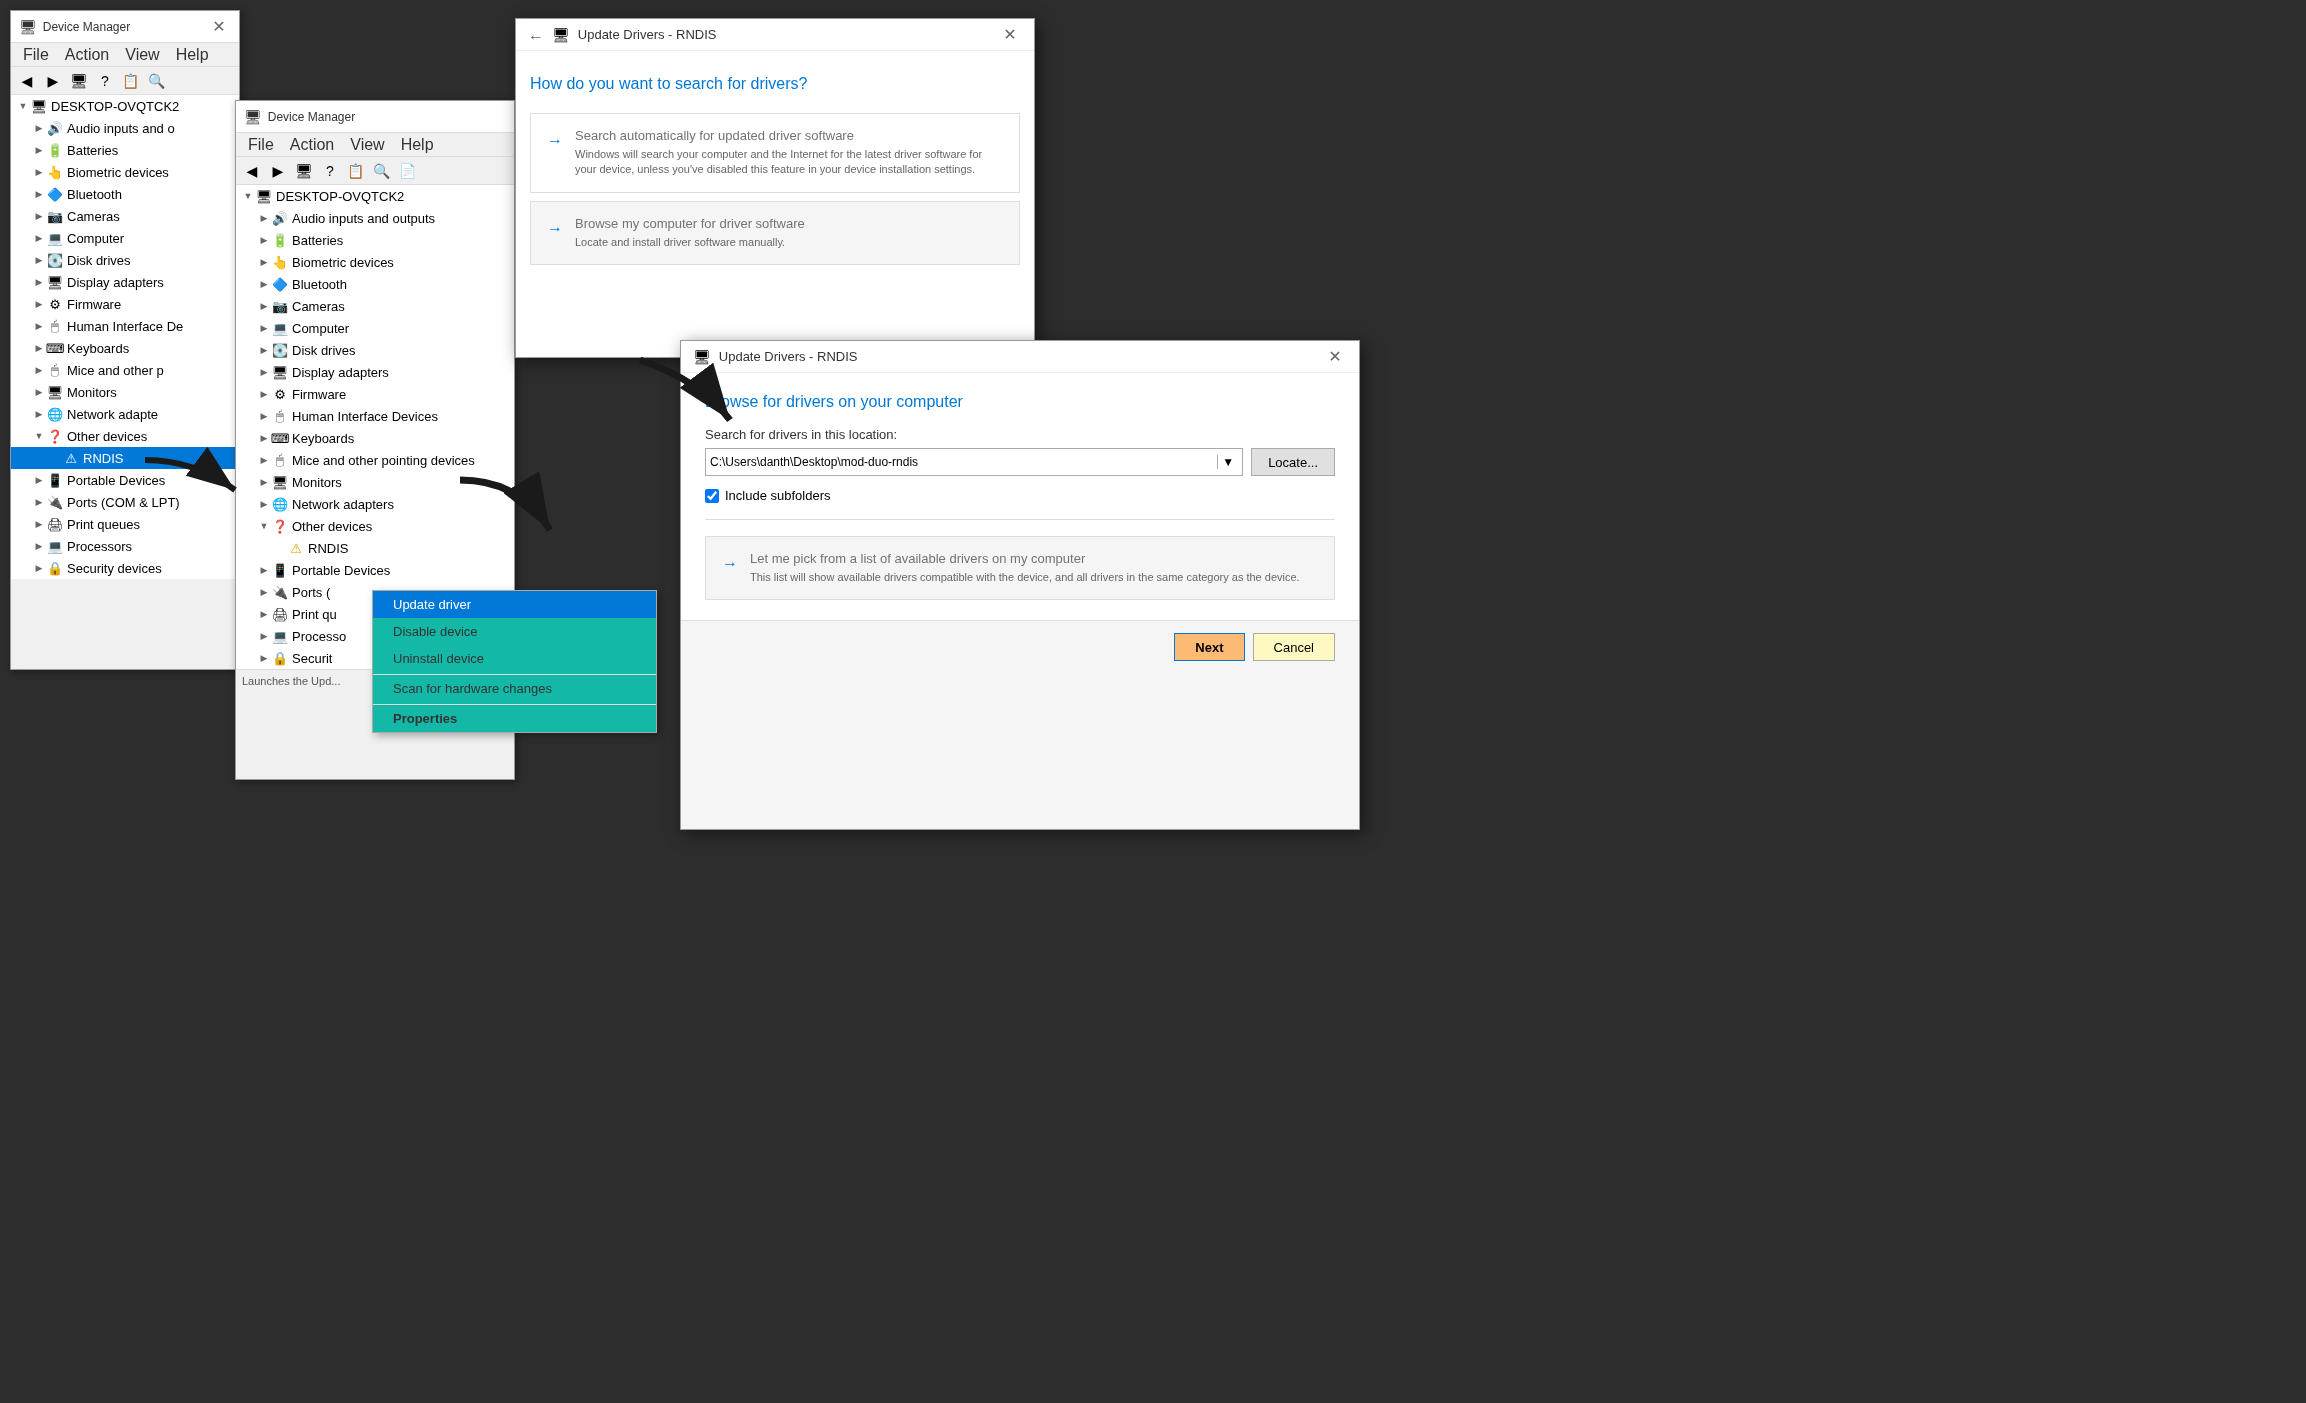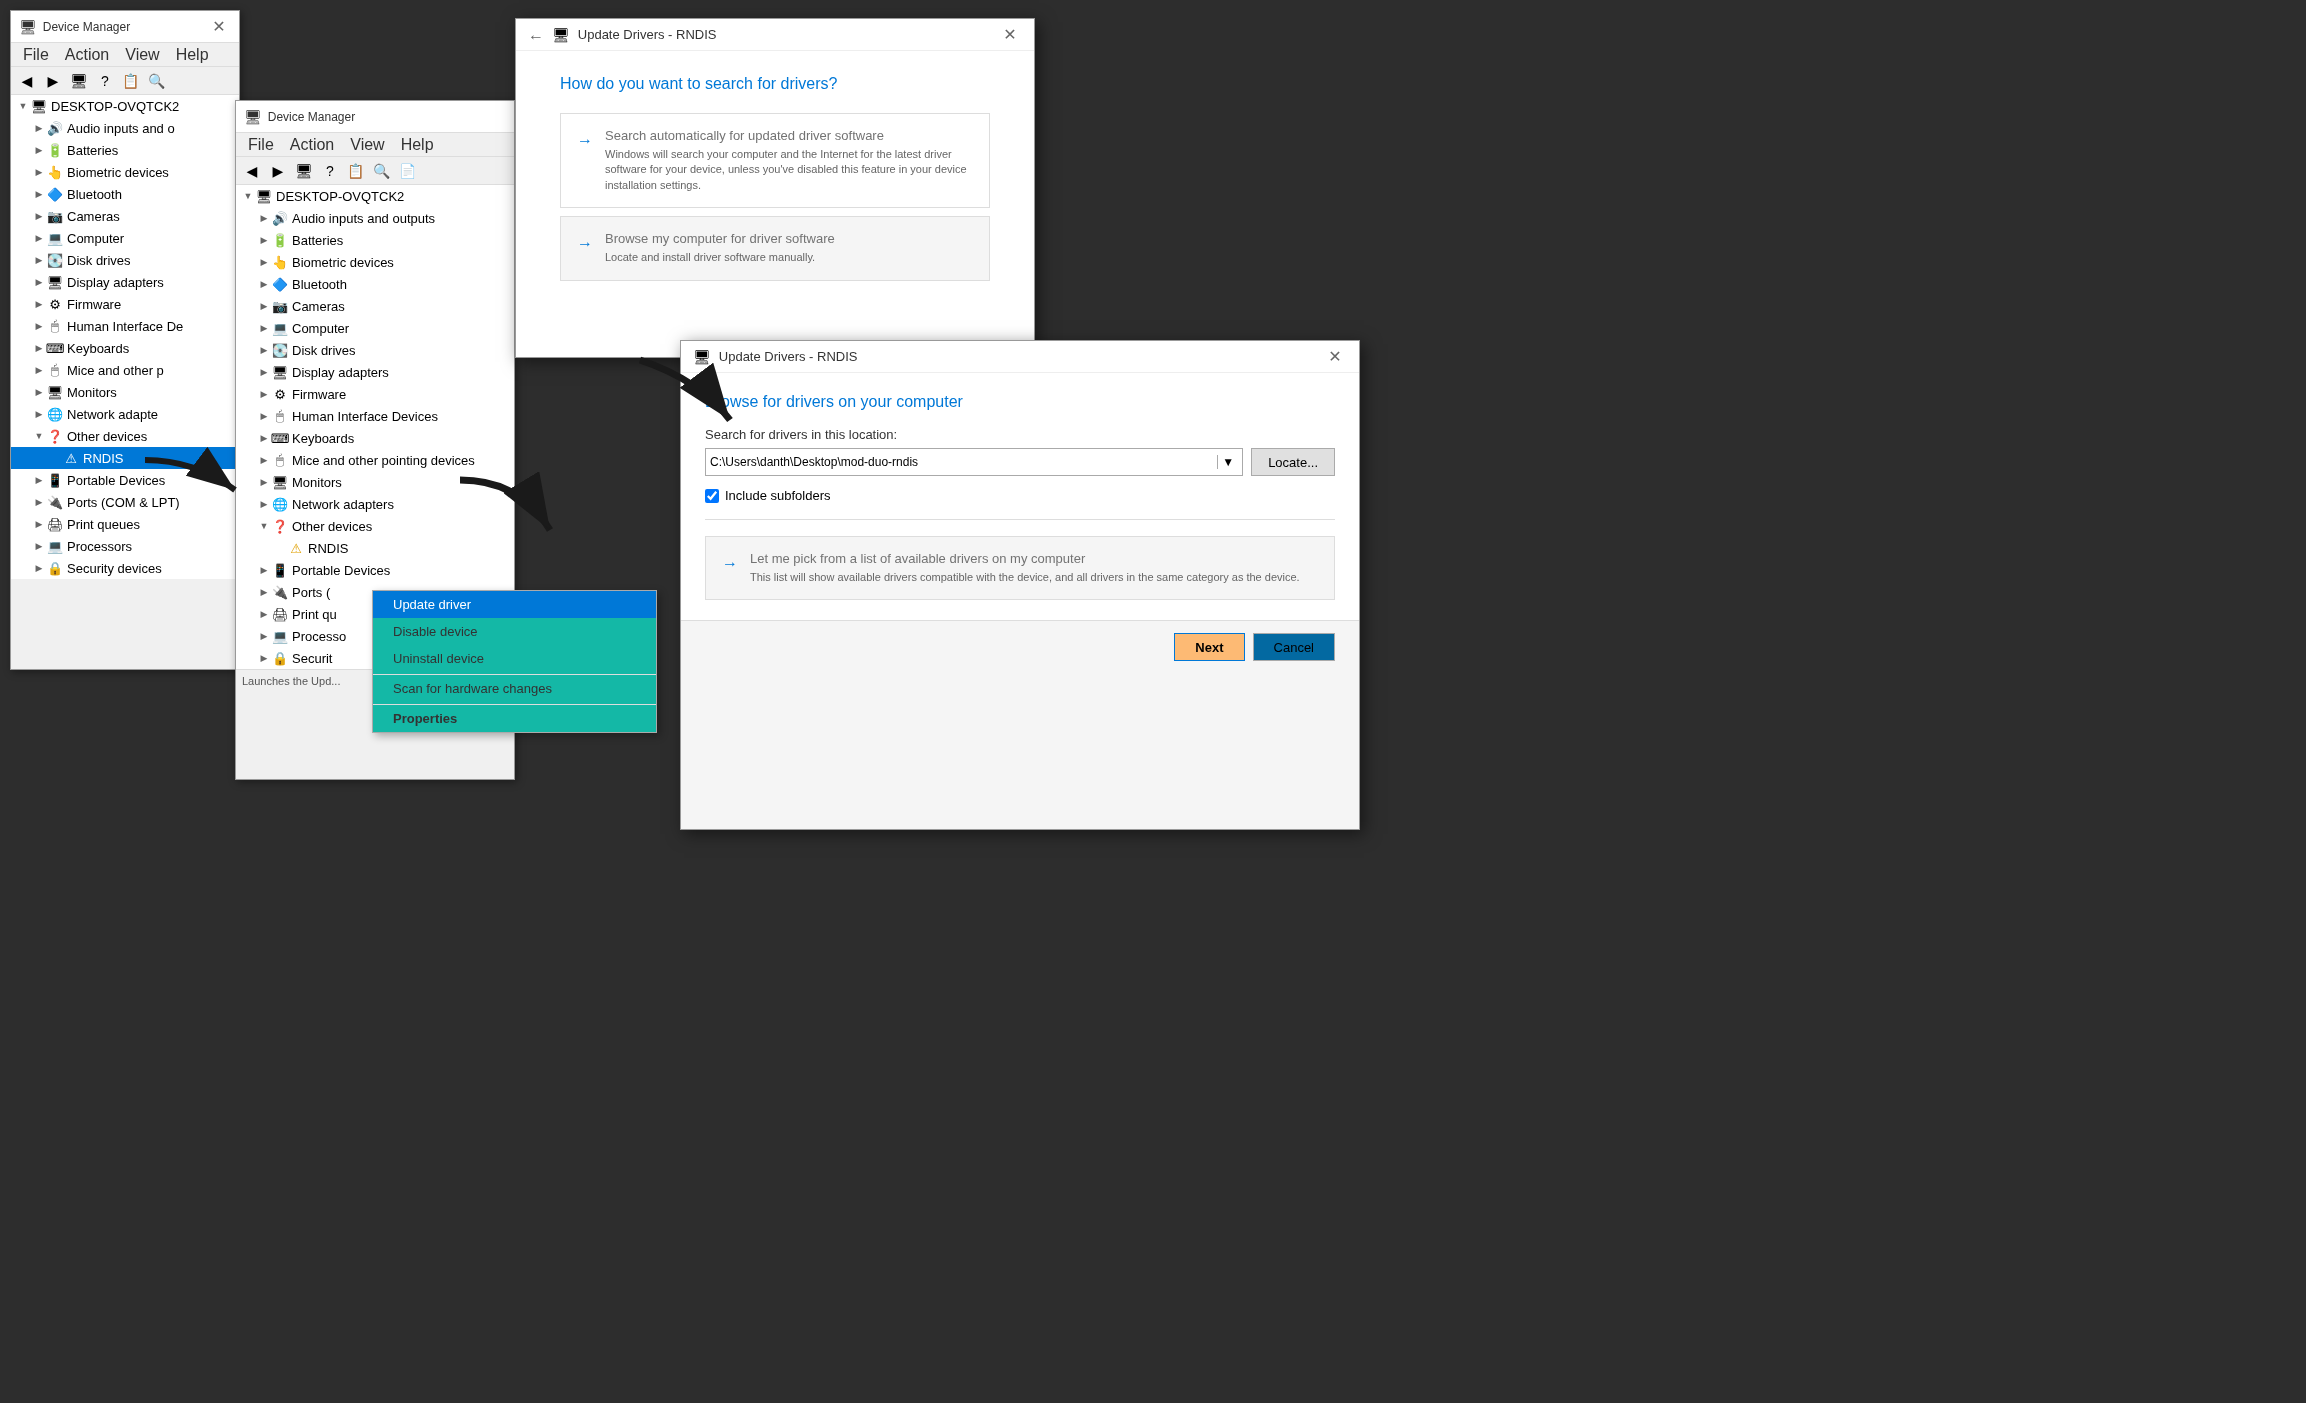--- a/index.html
+++ b/index.html
@@ -209,21 +209,21 @@
       height: 24px;
       display: flex;
       align-items: center;
       justify-content: center;
       cursor: pointer;
       font-size: 16px;
       color: #666;
     }
 
     .dialog-content {
-      padding: 24px 44px;
+      padding: 24px 14px;
     }
 
     .dialog-heading {
       font-size: 16px;
       color: #0078d7;
       font-weight: normal;
       margin-bottom: 20px;
     }
 
     .driver-option {
@@ -324,21 +324,21 @@
       justify-content: flex-end;
       gap: 8px;
       border-top: 1px solid #ddd;
       background: #f5f5f5;
     }
 
     .footer-btn {
       height: 28px;
       padding: 0 20px;
       border: 1px solid #aaa;
-      background: #0369a1;
+      background: #fef9c3;
       cursor: pointer;
       font-size: 13px;
       display: flex;
       align-items: center;
     }
     .footer-btn.primary {
       background: #fdba74;
       border-color: #0078d7;
       font-weight: bold;
     }

